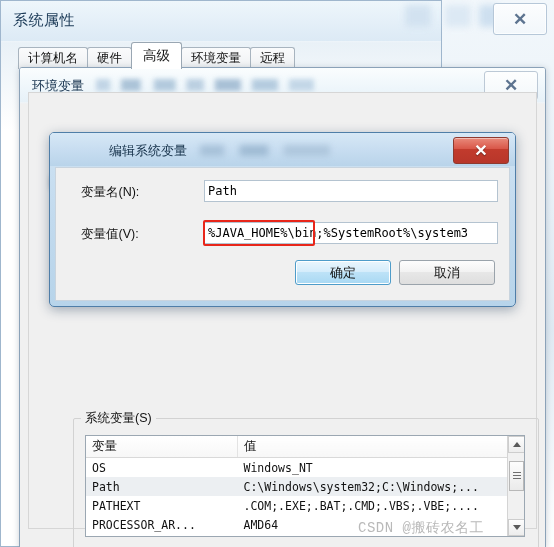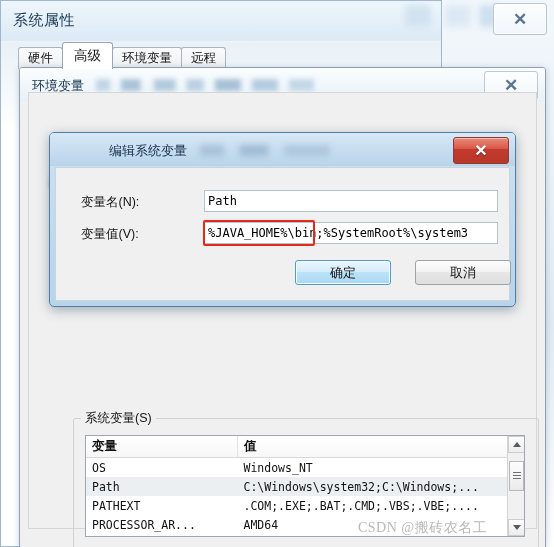--- a/index.html
+++ b/index.html
@@ -248,21 +248,21 @@
     position: absolute;
     left: 0; top: 0;
     width: 421px;
     border-collapse: collapse;
     font-family: "DejaVu Sans Mono", monospace;
     font-size: 11.5px;
     table-layout: fixed;
   }
   .var-table th {
     text-align: left;
-    font-weight: bold;
+    font-weight: normal;
     height: 21px;
     background: linear-gradient(to bottom, #ffffff 0%, #f7f7f7 100%);
     border-bottom: 1px solid #d9d9d9;
     border-right: 1px solid #e3e3e3;
     padding: 0 0 0 6px;
     font-family: "Liberation Sans", sans-serif;
     font-size: 12.5px;
     color: #111;
   }
   .var-table td {
@@ -415,21 +415,21 @@
     background: #f0f0f0;
     border: 1px solid #c9d4de;
     box-sizing: border-box;
   }
   .field-row {
     position: absolute;
     left: 0;
     width: 100%;
     height: 24px;
   }
-  .field-row.r1 { top: 22px; }
+  .field-row.r1 { top: 12px; }
   .field-row.r2 { top: 54px; }
   .field-label {
     position: absolute;
     left: 25px;
     top: 4px;
     font-size: 12.5px;
     color: #111;
     white-space: nowrap;
   }
   .field-input {
@@ -459,60 +459,61 @@
     border-radius: 2px;
     box-sizing: border-box;
     pointer-events: none;
     z-index: 6;
   }
   .edit-buttons {
     position: absolute;
     left: 239px;
     top: 92px;
     display: flex;
-    gap: 24px;
+    gap: 8px;
   }
   .edit-buttons .btn {
     width: 96px;
     height: 25px;
     font-size: 13px;
   }
 
   
   .watermark {
     position: absolute;
     left: 358px;
     top: 519px;
     font-size: 14px;
     color: #b9b9b9;
     letter-spacing: 0.5px;
     white-space: nowrap;
     z-index: 40;
     pointer-events: none;
-    font-family: Liberation Serif, serif;
+    font-family: Liberation Mono, monospace;
   }
 </style>
 </head>
 <body>
 
 <div id="app">
 
   <div class="sysprops-window">
 
     <div class="sysprops-titlebar">
       <div class="sysprops-title">系统属性</div>
       <div class="win-ctrl-blur wc1"></div>
       <div class="win-ctrl-blur wc2"></div>
       <div class="win-ctrl-blur wc3"></div>
       <div class="close-btn-outer">
         <div class="x-glyph">✕</div>
       </div>
     </div>
 
     <div class="tabstrip">
+      <div class="tab">计算机名</div>
       <div class="tab">硬件</div>
       <div class="tab selected">高级</div>
       <div class="tab">环境变量</div>
       <div class="tab">远程</div>
     </div>
 
     <div class="envvar-dialog">
 
       <div class="envvar-titlebar">
         <div class="envvar-title">环境变量</div>

